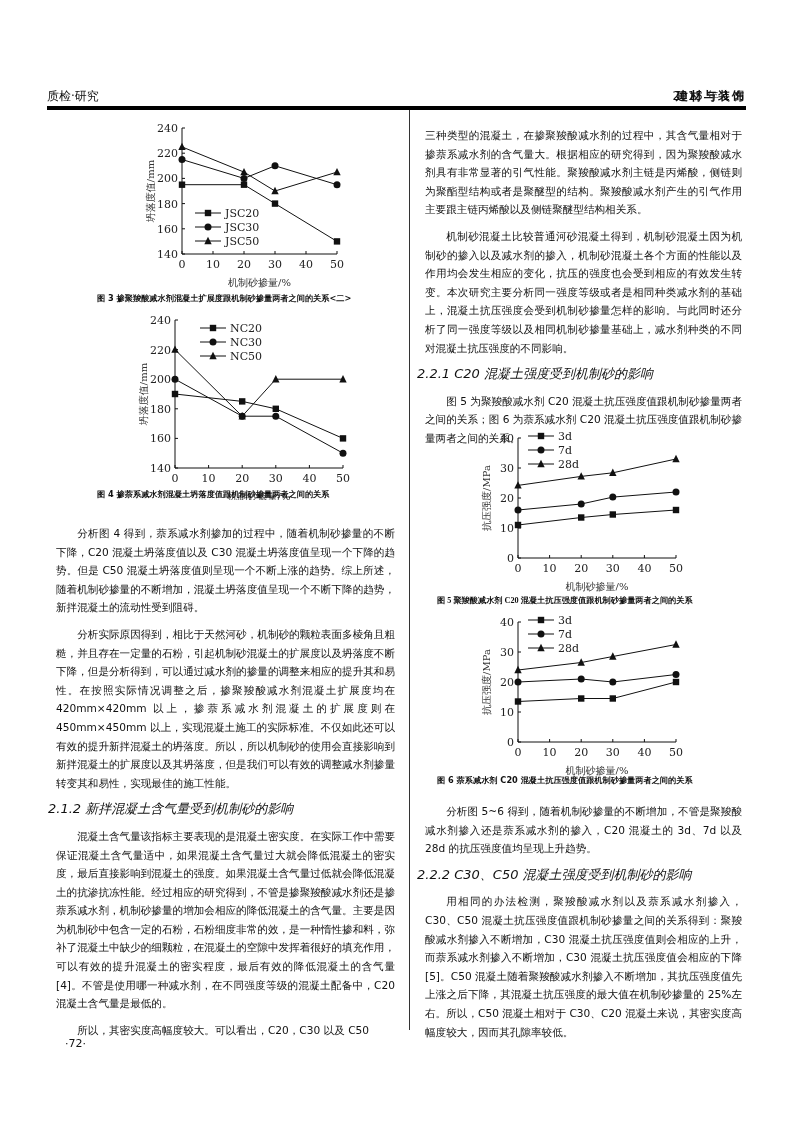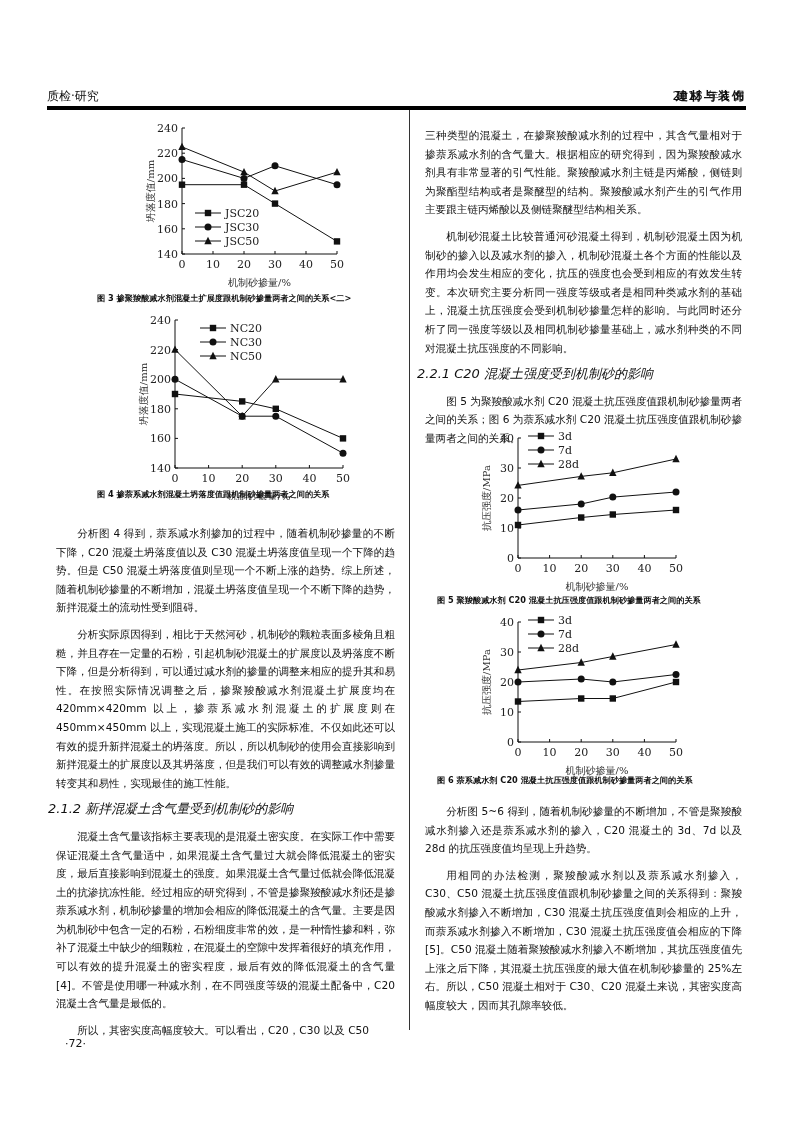--- a/index.html
+++ b/index.html
@@ -210,21 +210,21 @@
       <polyline points="40,57.400000000000006 103.2,48.400000000000006 134.8,44.80000000000001 198,31" fill="none" stroke="#111" stroke-width="1"></polyline>
       <polygon points="40,53.2 36.3,60.60000000000001 43.7,60.60000000000001" fill="#111"></polygon>
       <polygon points="103.2,44.2 99.5,51.60000000000001 106.9,51.60000000000001" fill="#111"></polygon>
       <polygon points="134.8,40.60000000000001 131.10000000000002,48.000000000000014 138.5,48.000000000000014" fill="#111"></polygon>
       <polygon points="198,26.8 194.3,34.2 201.7,34.2" fill="#111"></polygon>
       <line x1="50" y1="36" x2="76" y2="36" stroke="#111"></line>
       <polygon points="63,31.799999999999997 59.3,39.2 66.7,39.2" fill="#111"></polygon>
       <text x="80" y="40" font-size="11" fill="#222">28d</text>
     </svg>
 </div>
-<div class="fig caption" style="left:437px;top:595px;">图 5  聚羧酸减水剂 C20 混凝土抗压强度值跟机制砂掺量两者之间的关系</div>
+<div class="fig caption" style="left:437px;top:595px;font-family:Liberation Serif, serif;">图 5  聚羧酸减水剂 C20 混凝土抗压强度值跟机制砂掺量两者之间的关系</div>
 
 <div class="fig" style="left:478px;top:612px;">
   <svg id="chart-fig6" width="220" height="165">
       <line x1="40" y1="10" x2="40" y2="130" stroke="#111" stroke-width="1"></line>
       <line x1="40" y1="130" x2="198" y2="130" stroke="#111" stroke-width="1"></line>
       <line x1="40" y1="130" x2="43" y2="130" stroke="#111"></line>
       <text x="36" y="134" font-size="11" text-anchor="end" fill="#222">0</text>
       <line x1="40" y1="100" x2="43" y2="100" stroke="#111"></line>
       <text x="36" y="104" font-size="11" text-anchor="end" fill="#222">10</text>
       <line x1="40" y1="70" x2="43" y2="70" stroke="#111"></line>
@@ -270,16 +270,17 @@
       <polygon points="198,28.3 194.3,35.7 201.7,35.7" fill="#111"></polygon>
       <line x1="50" y1="36" x2="76" y2="36" stroke="#111"></line>
       <polygon points="63,31.799999999999997 59.3,39.2 66.7,39.2" fill="#111"></polygon>
       <text x="80" y="40" font-size="11" fill="#222">28d</text>
     </svg>
 </div>
 <div class="fig caption" style="left:437px;top:775px;">图 6  萘系减水剂 C20 混凝土抗压强度值跟机制砂掺量两者之间的关系</div>
 
 <div class="col col-right" style="top:794px;">
   <p>分析图 5~6 得到，随着机制砂掺量的不断增加，不管是聚羧酸减水剂掺入还是萘系减水剂的掺入，C20 混凝土的 3d、7d 以及 28d 的抗压强度值均呈现上升趋势。</p>
+  <div class="sub">2.2.2  C30、C50 混凝土强度受到机制砂的影响</div>
   <p>用相同的办法检测，聚羧酸减水剂以及萘系减水剂掺入，C30、C50 混凝土抗压强度值跟机制砂掺量之间的关系得到：聚羧酸减水剂掺入不断增加，C30 混凝土抗压强度值则会相应的上升，而萘系减水剂掺入不断增加，C30 混凝土抗压强度值会相应的下降[5]。C50 混凝土随着聚羧酸减水剂掺入不断增加，其抗压强度值先上涨之后下降，其混凝土抗压强度的最大值在机制砂掺量的 25%左右。所以，C50 混凝土相对于 C30、C20 混凝土来说，其密实度高幅度较大，因而其孔隙率较低。</p>
 </div>
 
 <div class="pagenum">·72·</div>
 
 </body></html>

